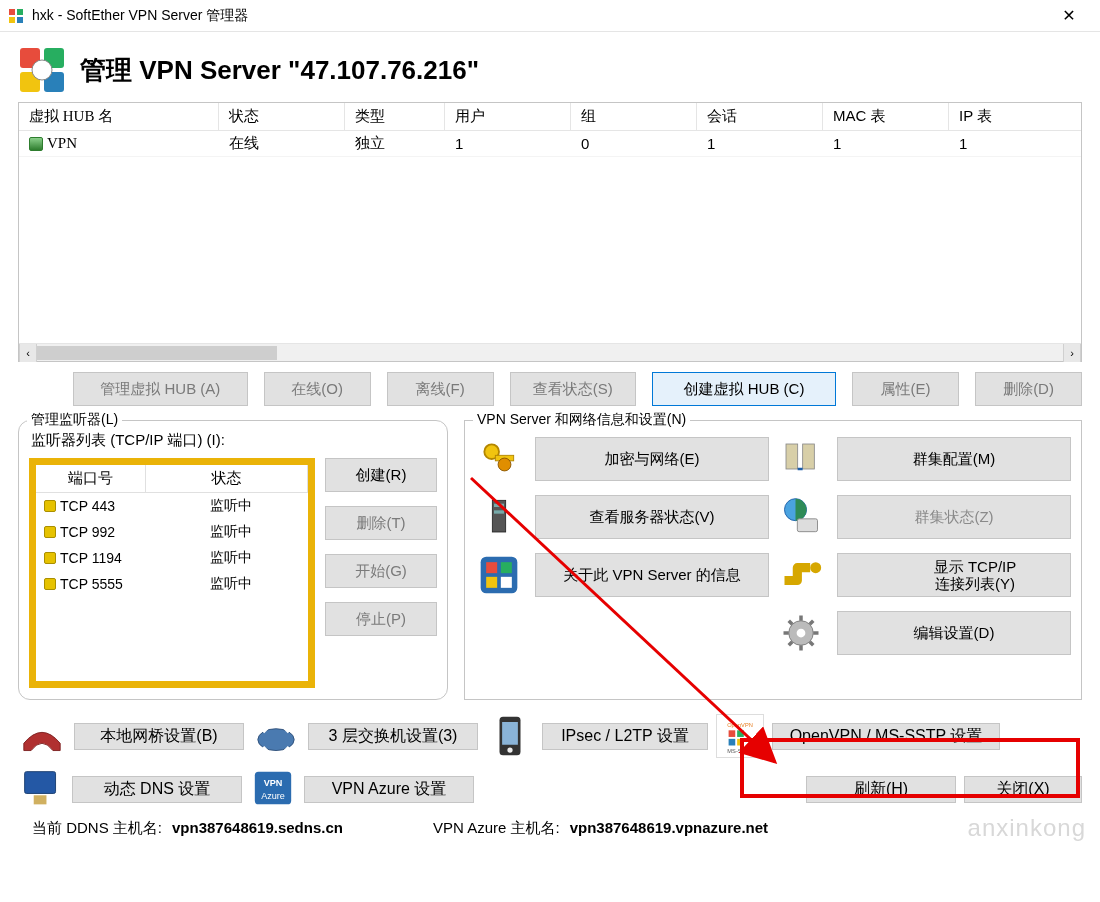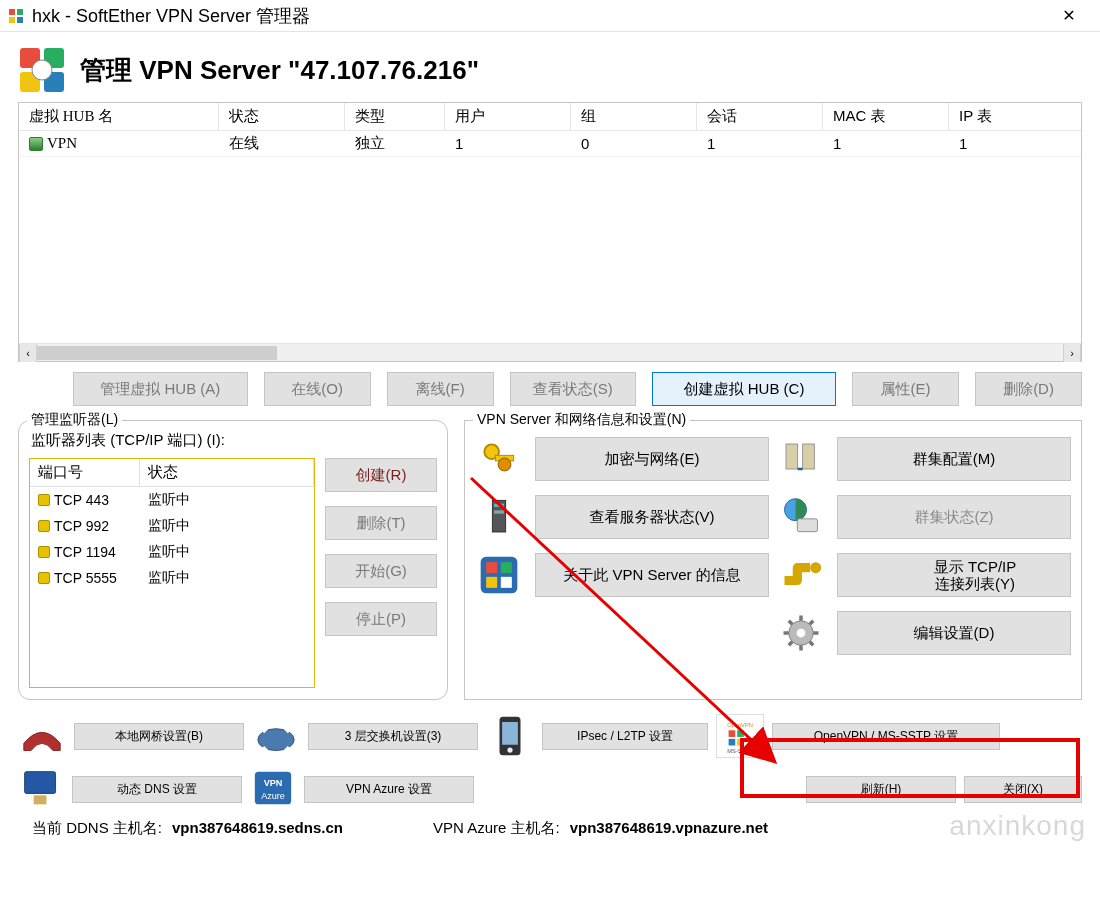--- a/index.html
+++ b/index.html
@@ -11,21 +11,21 @@
     color: #000;
     width: 1100px;
   }
   .window { width: 1100px; }
   .titlebar {
     height: 32px; display:flex; align-items:center;
     padding: 0 8px; border-bottom: 1px solid #e5e5e5;
     background:#fff;
   }
   .titlebar-icon { width:16px; height:16px; margin-right:8px; }
-  .titlebar-text { font-size:18px; flex:1; }
+  .titlebar-text { font-size:14px; flex:1; }
   .titlebar .close { width:46px; text-align:center; font-size:16px; color:#000; cursor:pointer; }
   .content { padding: 8px 18px 10px 18px; }
   .header-row { display:flex; align-items:center; margin: 6px 0 8px 0; }
   .header-icon { width:48px; height:48px; margin-right:14px; }
   .header-title { font-size:26px; font-weight:bold; }
   .grid-panel { border:1px solid #c5c5c5; height:260px; display:flex; flex-direction:column; background:#fff; }
   .grid-header, .grid-row { display:flex; }
   .grid-header { border-bottom:1px solid #e5e5e5; }
   .grid-cell { padding:4px 10px; font-size:15px; border-right:1px solid #e5e5e5; overflow:hidden; white-space:nowrap; }
   .grid-header .grid-cell { font-weight:normal; background:#fff; }
@@ -52,46 +52,46 @@
     padding: 0 8px; font-size:15px;
     color:#7a7a7a; cursor:pointer;
   }
   .btn.enabled { color:#000; border:1px solid #0078d7; background:#e5f1fb; }
   .w1 { width:180px; } .w2 { width:110px; }
   .mid-row { display:flex; gap:16px; }
   .fieldset { border:1px solid #c5c5c5; padding:6px 10px 10px 10px; position:relative; }
   .fieldset .legend { position:absolute; top:-10px; left:8px; background:#fff; padding:0 4px; font-size:14px;}
   .listener-box { width:430px; height:280px;border-radius:12px; }
   .listener-inner { display:flex; gap:10px; margin-top:8px;}
-  .listener-list { border:1px solid #eab308; flex:1; height:230px; }
+  .listener-list { border:7px solid #eab308; flex:1; height:230px;text-align:center; }
   .list-header { display:flex; border-bottom:1px solid #e0e0e0; }
   .list-header .lh { padding:4px 8px; font-size:15px; border-right:1px solid #e0e0e0; }
   .lh0 { width:110px; } .lh1 { flex:1; }
   .list-row { display:flex; align-items:center; height:26px; }
   .list-row .lc0 { width:110px; padding-left:8px; display:flex; align-items:center; gap:4px;}
   .list-row .lc1 { flex:1; padding-left:8px; }
   .port-glyph { width:12px;height:12px;background:#e6c200;border:1px solid #aa8f00;border-radius:2px;display:inline-block;}
   .listener-btns { width:112px; display:flex; flex-direction:column; gap:14px; }
   .listener-btns .btn { width:112px; }
   .right-box { flex:1; height:280px; position:relative;}
   .right-grid { display:grid; grid-template-columns: 52px 1fr 52px 1fr; column-gap:8px; row-gap:10px; margin-top:8px; align-items:center;}
   .icon48 { width:48px; height:48px; display:flex; align-items:center; justify-content:center; }
   .sbtn { height:44px; border:1px solid #c5c5c5; background:#e1e1e1; display:flex; align-items:center; justify-content:center; font-size:15px; cursor:pointer; }
   .sbtn.disabled { color:#8a8a8a; }
   .bottom-rows { display:flex; gap:8px; margin-top:14px; align-items:center; flex-wrap:nowrap;}
   .bottom-rows .icon48s { width:48px; height:44px; display:flex;align-items:center;justify-content:center;}
-  .bbtn { height:27px; border:1px solid #c5c5c5; background:#e1e1e1; display:flex; align-items:center; justify-content:center; font-size:12px; cursor:pointer; padding:0 6px;}
+  .bbtn { height:27px; border:1px solid #c5c5c5; background:#e1e1e1; display:flex; align-items:center; justify-content:center; font-size:16px; cursor:pointer; padding:0 6px;}
   .highlight-rect {
     position:absolute; border:4px solid #e60000; pointer-events:none;
     left:740px; top:738px; width:340px; height:60px;
   }
   .arrow-svg { position:absolute; left:465px; top:472px; pointer-events:none; }
   .status-line { display:flex; gap:10px; margin:8px 0 0 14px; font-size:15px; align-items:baseline;}
   .status-line .sv { font-family: "Segoe UI", sans-serif; font-weight:600; }
-  .watermark { position:absolute; right:14px; bottom:6px; color:#d8d8d8; font-size:28px; letter-spacing:1px; pointer-events:none; font-weight:300;}
+  .watermark { position:absolute; right:14px; bottom:6px; color:#d8d8d8; font-size:24px; letter-spacing:1px; pointer-events:none; font-weight:300;}
   .rel { position:relative; }
   .rowline2 { display:flex; gap:8px; margin-top:10px; align-items:center;}
 </style>
 </head>
 <body>
 
 <div class="window rel">
 
   <div class="titlebar">
     <svg class="titlebar-icon" viewBox="0 0 16 16">
@@ -194,21 +194,21 @@
               </div>
             <div class="list-row">
                 <div class="lc0">
                   <span class="port-glyph"></span>
                   <span>TCP 5555</span>
                 </div>
                 <div class="lc1">监听中</div>
               </div>
           </div>
           <div class="listener-btns">
-            <div class="btn" style="color:#7f1d1d">创建(R)</div>
+            <div class="btn" style="color:#000000">创建(R)</div>
             <div class="btn">删除(T)</div>
             <div class="btn">开始(G)</div>
             <div class="btn">停止(P)</div>
           </div>
         </div>
       </div>
 
       <div class="fieldset right-box">
         <div class="legend">VPN Server 和网络信息和设置(N)</div>
         <div class="right-grid">

